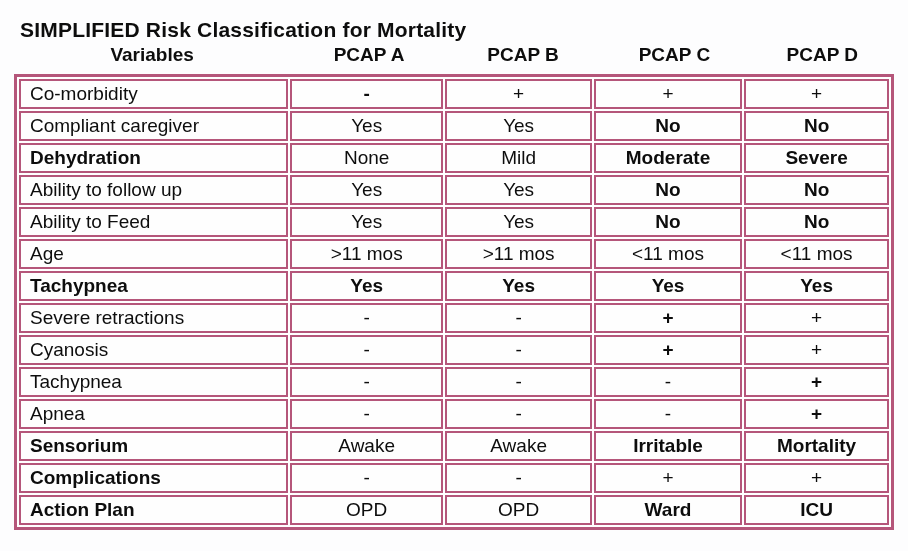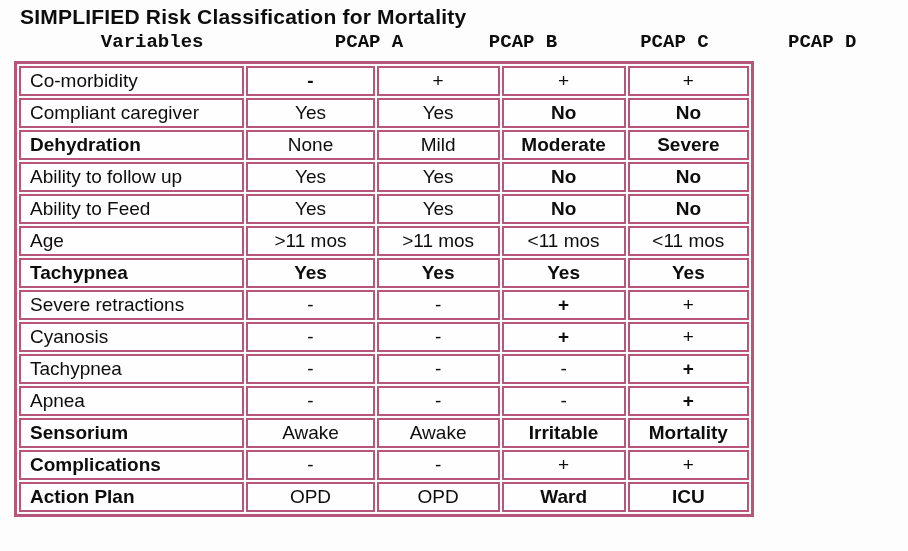--- a/index.html
+++ b/index.html
@@ -8,39 +8,38 @@
     --bg:#fdfdfe;
   }
   html,body{margin:0;padding:0;}
   body{
     width:908px;height:551px;
     background:var(--bg);
     font-family:"Liberation Sans","DejaVu Sans",sans-serif;
     color:var(--ink);
     overflow:hidden;
   }
-  .page{padding:4px 0 0 0;}
+  .page{padding:17px 0 0 0;}
   .title{
     margin:1px 0 2px 20px;
     font-size:21px;
     font-weight:bold;
     letter-spacing:.2px;
   }
   .header-row{
     display:grid;
     grid-template-columns:31.4% 17.9% 17.1% 17.3% 16.3%;
     margin:0 14px 3px 14px;
     font-size:19px;
     font-weight:bold;
     text-align:center;
-    font-family:Liberation Mono, monospace;
   }
   table.risk{
     margin:8px 14px;
-    width:740px;
+    width:880px;
     border-collapse:separate;
     border-spacing:2px;
     border:3px solid var(--rose);
     background:#ffffff;
   }
   table.risk col.c0{width:31.2%;}
   table.risk col.c1{width:17.8%;}
   table.risk col.c2{width:17.0%;}
   table.risk col.c3{width:17.2%;}
   table.risk col.c4{width:16.8%;}

